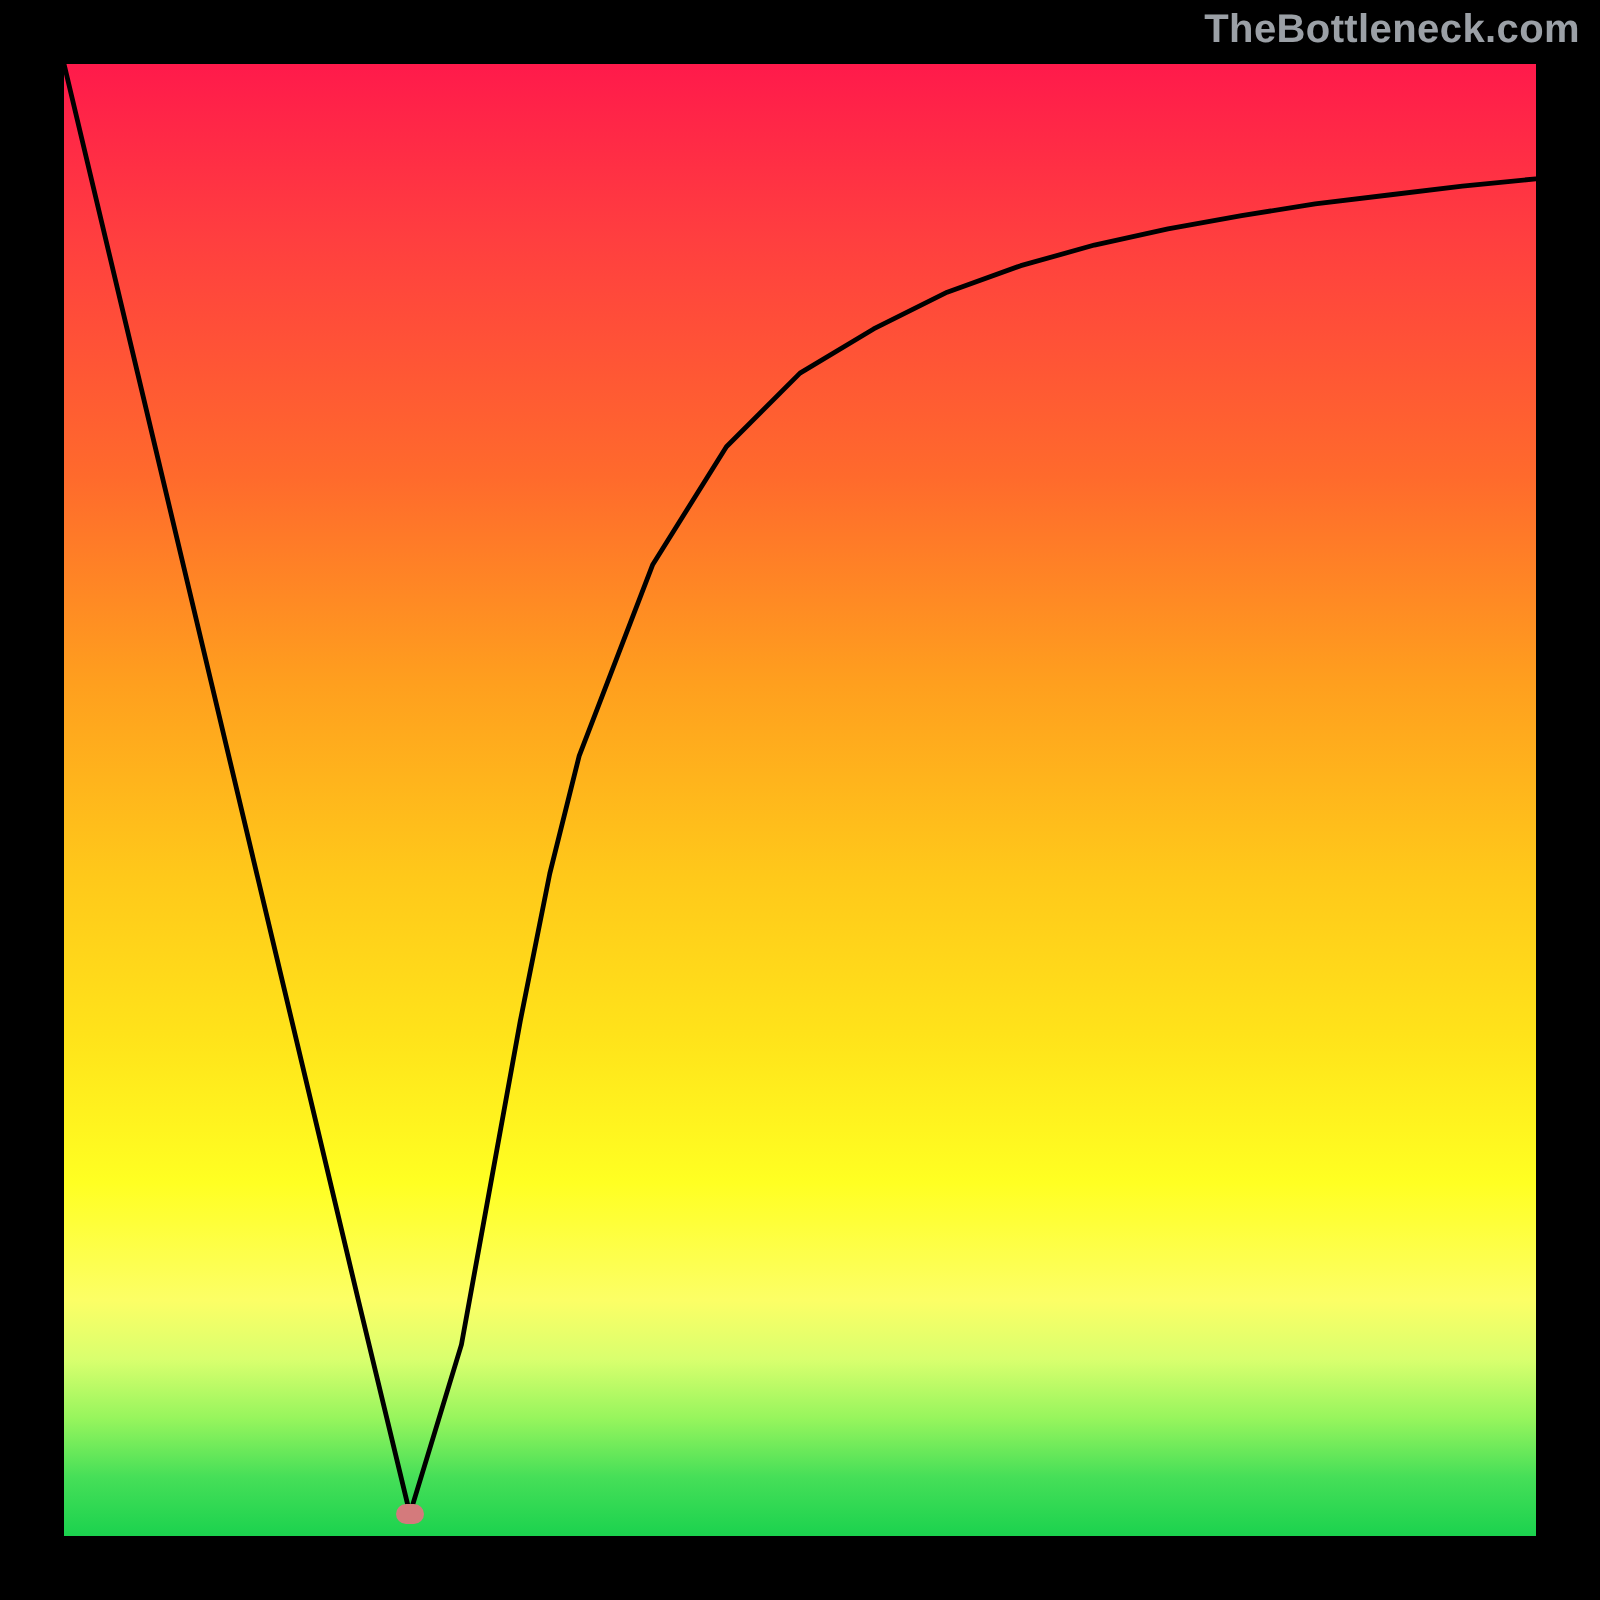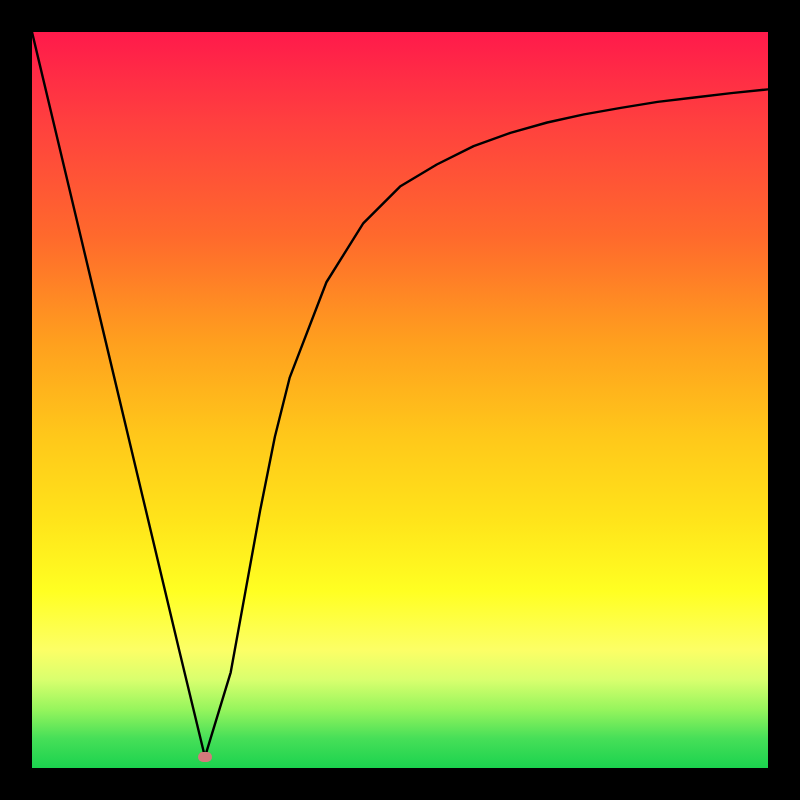--- a/index.html
+++ b/index.html
@@ -61,20 +61,21 @@
     font-size: 20px;
     font-weight: 600;
     letter-spacing: 0.2px;
     user-select: none;
   }
 </style>
 </head>
 <body>
 
 <div class="frame">
+  <div class="watermark">TheBottleneck.com</div>
 
   <div class="plot">
     <svg id="curve-svg" viewBox="0 0 736 736" preserveAspectRatio="none">
       <path id="curve-path" d="M0.00 0.00 L36.80 154.56 L73.60 309.12 L110.40 463.68 L147.20 618.24 L172.96 724.96 L198.72 640.32 L213.44 559.36 L228.16 478.40 L242.88 404.80 L257.60 345.92 L294.40 250.24 L331.20 191.36 L368.00 154.56 L404.80 132.48 L441.60 114.08 L478.40 100.83 L515.20 90.53 L552.00 82.43 L588.80 75.81 L625.60 69.92 L662.40 65.50 L699.20 61.09 L736.00 57.41" fill="none" stroke="#000000" stroke-width="2.4" stroke-linecap="round" stroke-linejoin="round"></path>
     </svg>
     <div id="min-marker" class="marker" style="left: 172.96px; top: 724.96px; background: rgb(212, 122, 124);"></div>
   </div>
 </div>
 
 </body></html>

